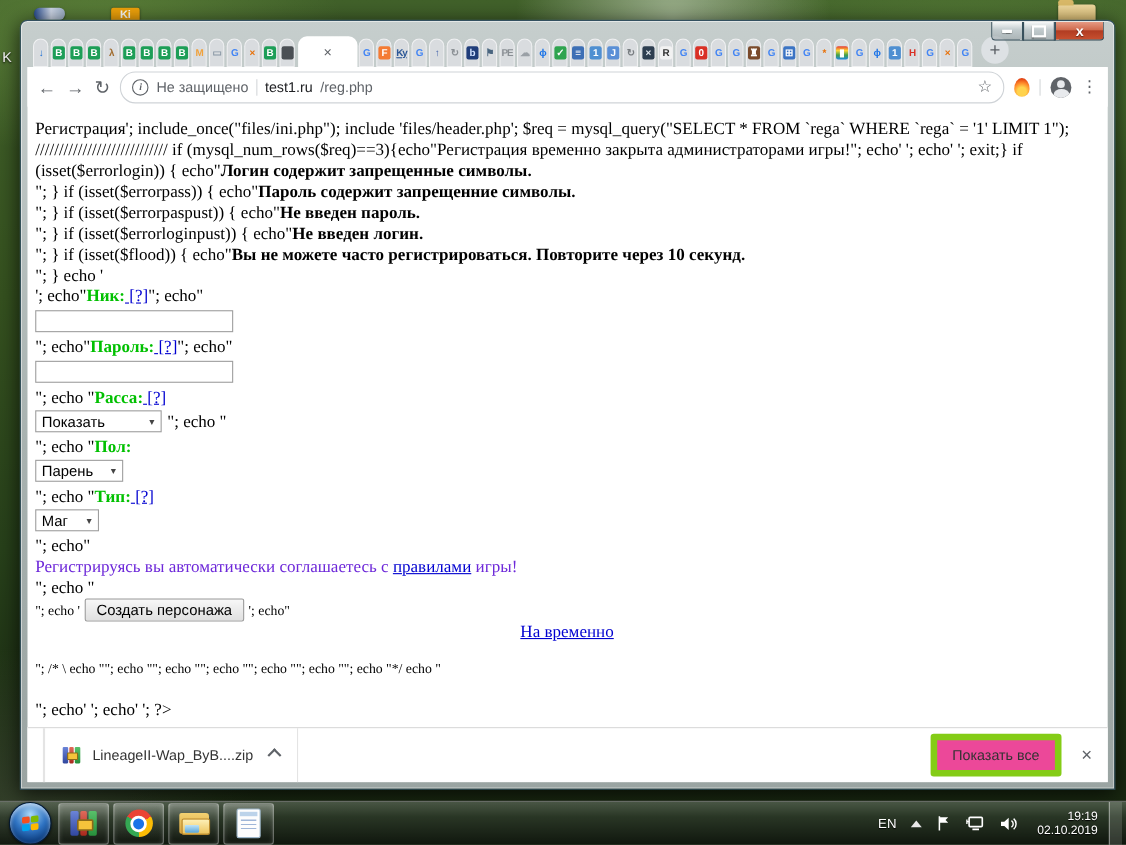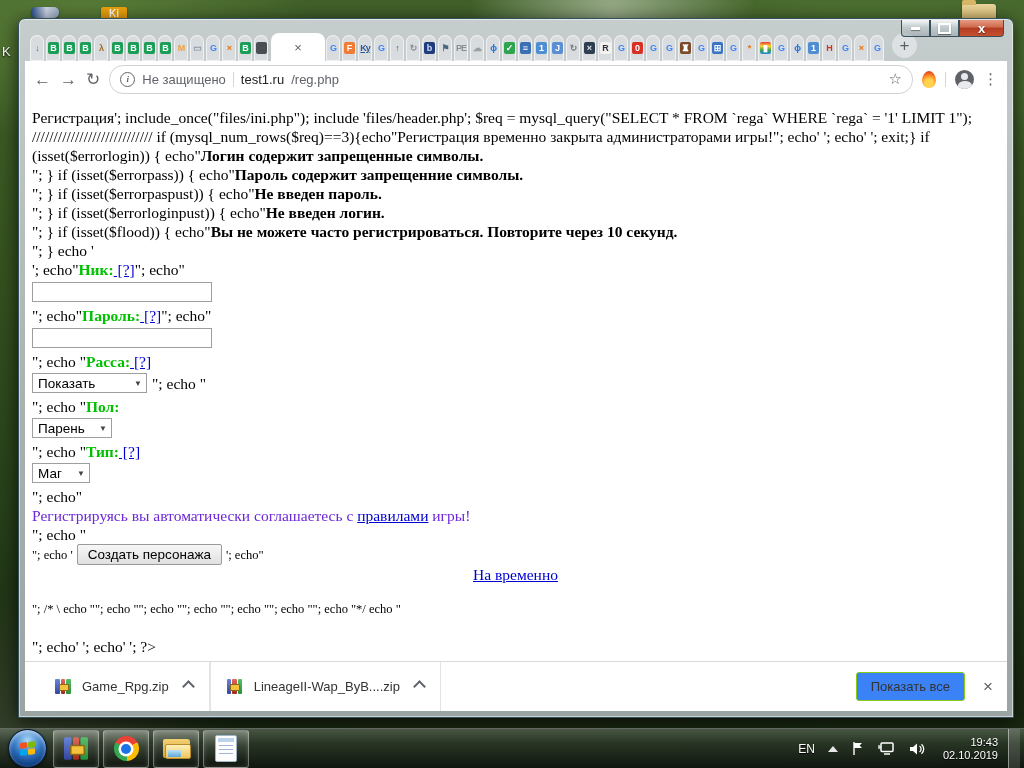--- a/index.html
+++ b/index.html
@@ -98,21 +98,21 @@
   .dl-name{font-size:13px;color:#333;}
   .chev{width:7px;height:7px;border-right:2px solid #5f6368;border-bottom:2px solid #5f6368;
     transform:rotate(-135deg);margin-left:4px;}
   .rar{position:relative;width:16px;height:15px;display:inline-block;flex:0 0 auto;}
   .rar i{position:absolute;top:0;bottom:0;width:4.5px;border-radius:1px;}
   .rar .b1{left:0;background:linear-gradient(180deg,#6b84d8,#31479e);}
   .rar .b2{left:5.5px;background:linear-gradient(180deg,#e06a5a,#a8281c);}
   .rar .b3{left:11px;background:linear-gradient(180deg,#58c06a,#27903b);}
   .rar u{position:absolute;left:3.5px;top:5px;width:8px;height:5px;background:#f5c33b;border:1px solid #8a6a1a;border-radius:1px;}
   .dlspacer{flex:1;}
-  .showall{font-size:13px;color:#333;background:#3b82f6;border:1px solid #84cc16;border-radius:3px;padding:6px 14px;margin-left:20px;}
+  .showall{font-size:13px;color:#333;background:#ec4899;border:6px solid #84cc16;border-radius:3px;padding:6px 14px;margin-left:20px;}
   .dlclose{color:#5f6368;font-size:17px;margin-left:18px;}
   
   .taskbar{position:absolute;left:0;right:0;bottom:0;height:40px;display:flex;align-items:center;
     background:linear-gradient(180deg,rgba(150,165,150,.4),rgba(50,62,48,.65) 35%,rgba(14,20,13,.85));
     border-top:1px solid rgba(255,255,255,.35);padding:0 4px;box-sizing:border-box;}
   .orb{width:37px;height:37px;border-radius:50%;margin:0 6px 0 4px;flex:0 0 auto;
     background:radial-gradient(circle at 50% 28%,#aad8f8,#2f73c2 45%,#0b3a7a 78%,#062448);
     border:1px solid #04182f;box-shadow:inset 0 2px 4px rgba(255,255,255,.65),0 1px 3px rgba(0,0,0,.6);
     display:flex;align-items:center;justify-content:center;}
   .wflag{width:15px;height:13px;display:grid;grid-template-columns:1fr 1fr;grid-template-rows:1fr 1fr;gap:1.5px;transform:skewY(-6deg);}
@@ -388,30 +388,20 @@
         <div class="line"><span class="sr">Регистрируясь вы автоматически соглашаетесь с </span><span class="sl">правилами</span><span class="sr"> игры!</span></div>
         <div class="line"><span class="sc">"; echo "</span></div>
         <div class="line"><span class="ss">"; echo '</span><button class="crt">Создать персонажа</button><span class="ss">'; echo"</span></div>
         <div class="line center"><span class="sl">На временно</span></div>
         <div class="line sm"><span class="ss">"; /* \ echo ""; echo ""; echo ""; echo ""; echo ""; echo ""; echo "*/ echo "</span></div>
         <div class="line gap"><span class="sc">"; echo' '; echo' '; ?&gt;</span></div>
       </div>
 
     <div class="downloads">
       <div class="dl-items">
-          <div class="dl-item">
-            <span class="rar">
-              <i class="b1"></i>
-              <i class="b2"></i>
-              <i class="b3"></i>
-              <u class="ru"></u>
-            </span>
-            <span class="dl-name">Game_Rpg.zip</span>
-            <span class="chev"></span>
-          </div>
           <span class="dl-sep"></span>
           <span class="dl-sep"></span>
           <div class="dl-item">
             <span class="rar">
               <i class="b1"></i>
               <i class="b2"></i>
               <i class="b3"></i>
               <u class="ru"></u>
             </span>
             <span class="dl-name">LineageII-Wap_ByB....zip</span>
@@ -472,18 +462,18 @@
         </svg>
     </span>
     <span class="trayic">
       <svg width="17" height="14" viewBox="0 0 17 14">
           <path d="M1 5v4h3l4 3.5V1.5L4 5z" fill="#fff"></path>
           <path d="M10.5 4a3.6 3.6 0 010 6" stroke="#fff" stroke-width="1.3" fill="none"></path>
           <path d="M12.5 2.2a6.3 6.3 0 010 9.6" stroke="#fff" stroke-width="1.3" fill="none"></path>
         </svg>
     </span>
     <div class="clock">
-      <div>19:43</div>
+      <div>19:19</div>
       <div>02.10.2019</div>
     </div>
   </div>
   <div class="showdesk"></div>
 </div>
 
 </body></html>

